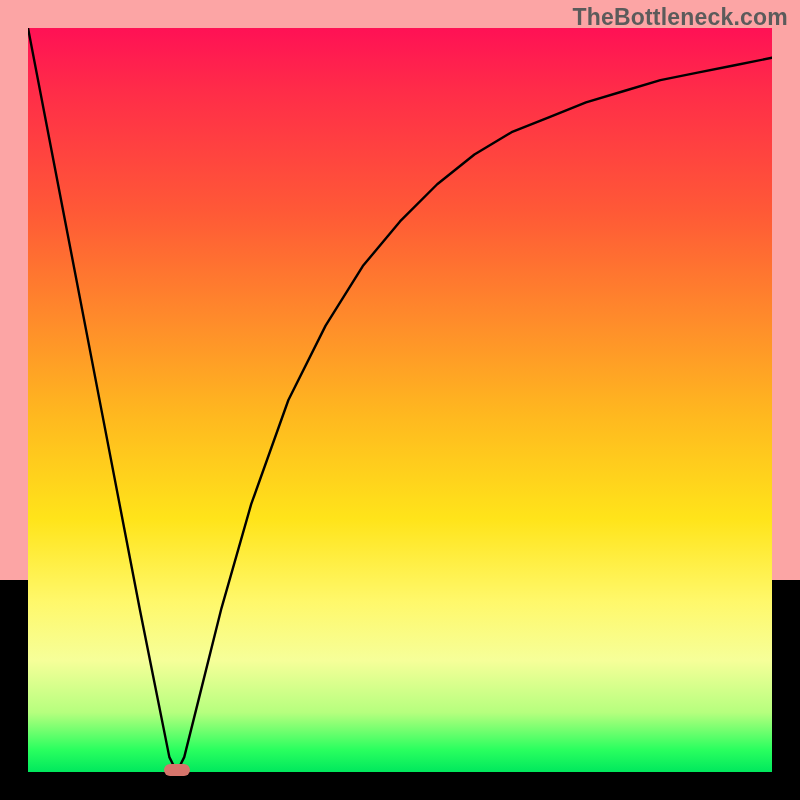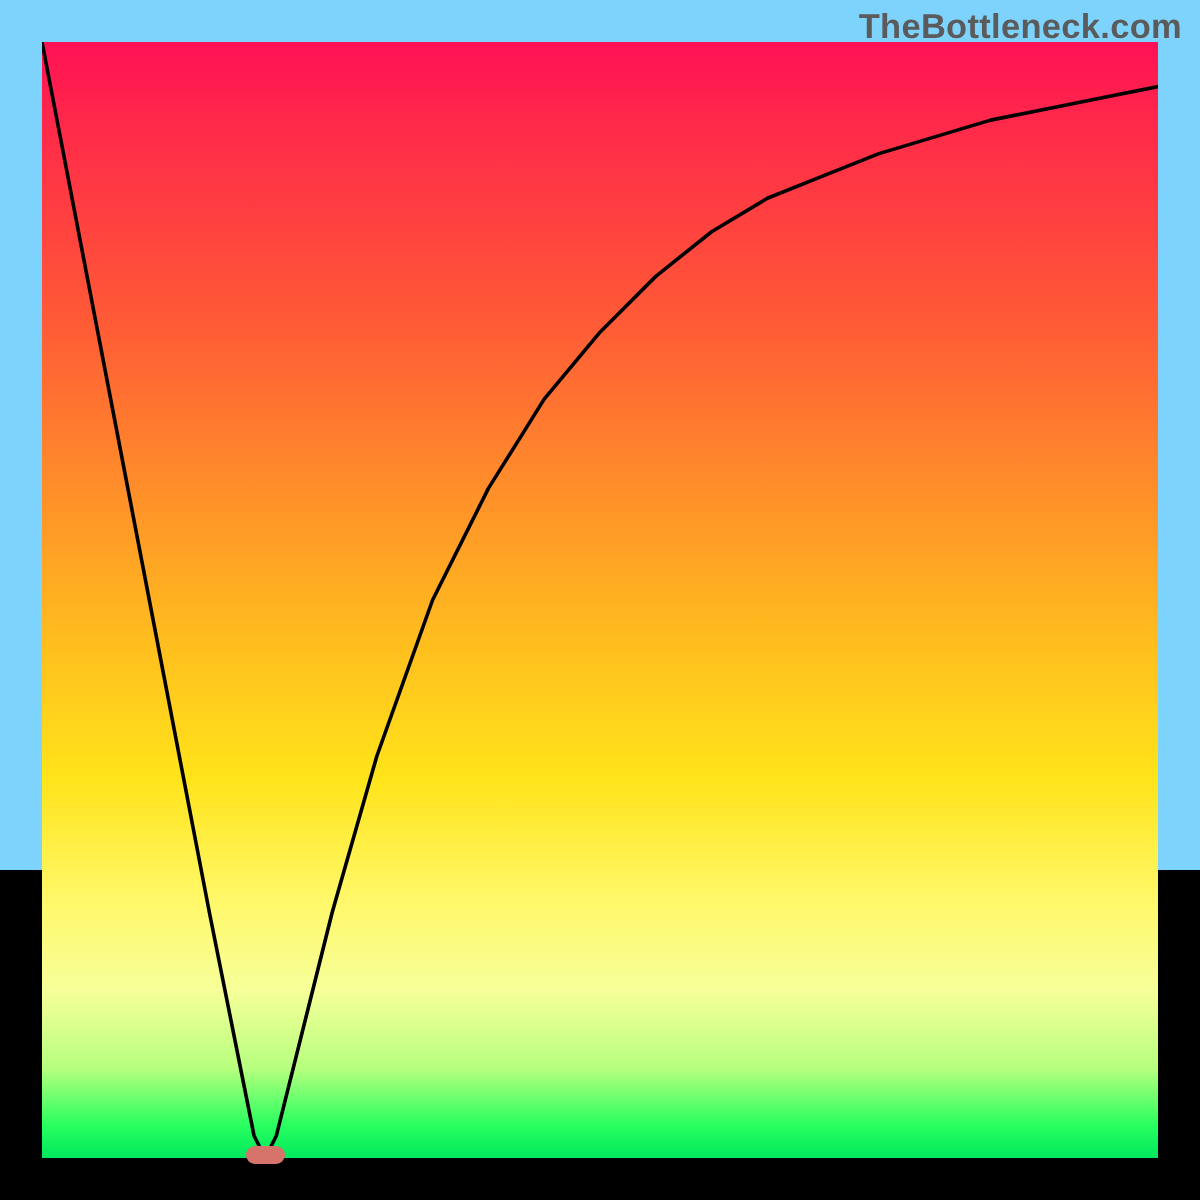--- a/index.html
+++ b/index.html
@@ -8,21 +8,21 @@
     width: 800px;
     height: 800px;
     background: #000;
     overflow: hidden;
     font-family: Arial, Helvetica, sans-serif;
   }
   .frame {
     position: relative;
     width: 800px;
     height: 580px;
-    background: #7dd3fc;
+    background: #fca5a5;
   }
   .watermark {
     position: absolute;
     top: 4px;
     right: 12px;
     color: #5b5b5b;
     font-size: 23px;
     font-weight: 600;
     letter-spacing: 0.2px;
     z-index: 10;

